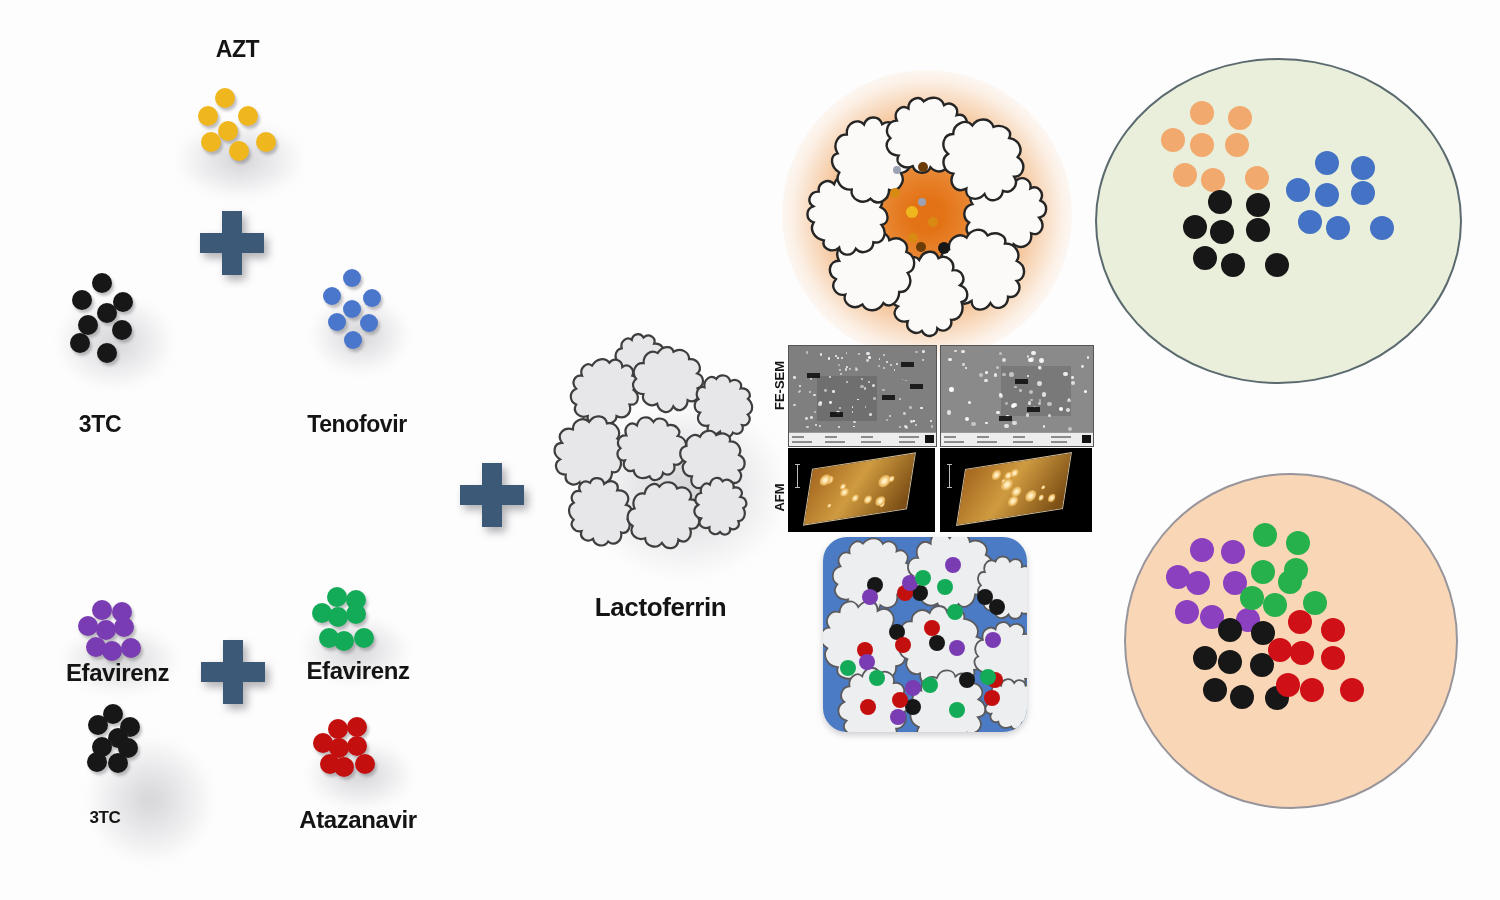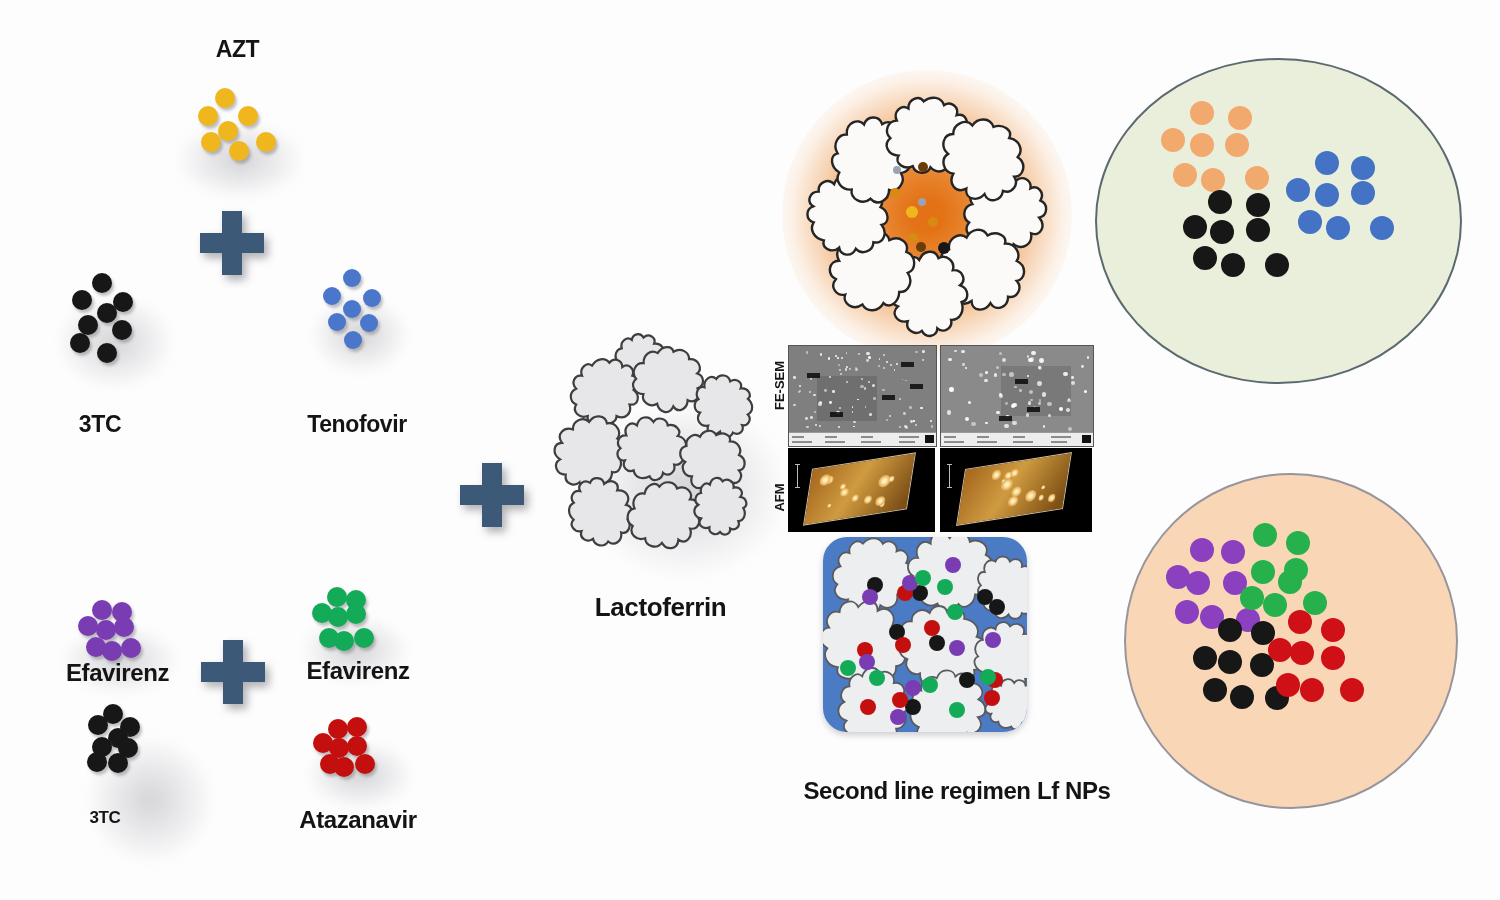--- a/index.html
+++ b/index.html
@@ -511,16 +511,15 @@
   <div class="plus" id="plus3"></div>
 
   <div class="lbl" id="lbl-azt">AZT</div>
   <div class="lbl" id="lbl-3tc-top">3TC</div>
   <div class="lbl" id="lbl-efavirenz">Tenofovir</div>
   <div class="lbl" id="lbl-tenofovir">Efavirenz</div>
   <div class="lbl" id="lbl-atazanavir">Efavirenz</div>
   <div class="lbl" id="lbl-3tc-bottom">3TC</div>
   <div class="lbl" id="lbl-ritonavir">Atazanavir</div>
   <div class="lbl" id="lbl-lactoferrin">Lactoferrin</div>
-  <div class="lbl" id="lbl-second-line">Second line regimen Lf NPs</div>
   <div class="lbl" id="lbl-fesem">FE-SEM</div>
   <div class="lbl" id="lbl-afm">AFM</div>
 </div>
 
 </body></html>

